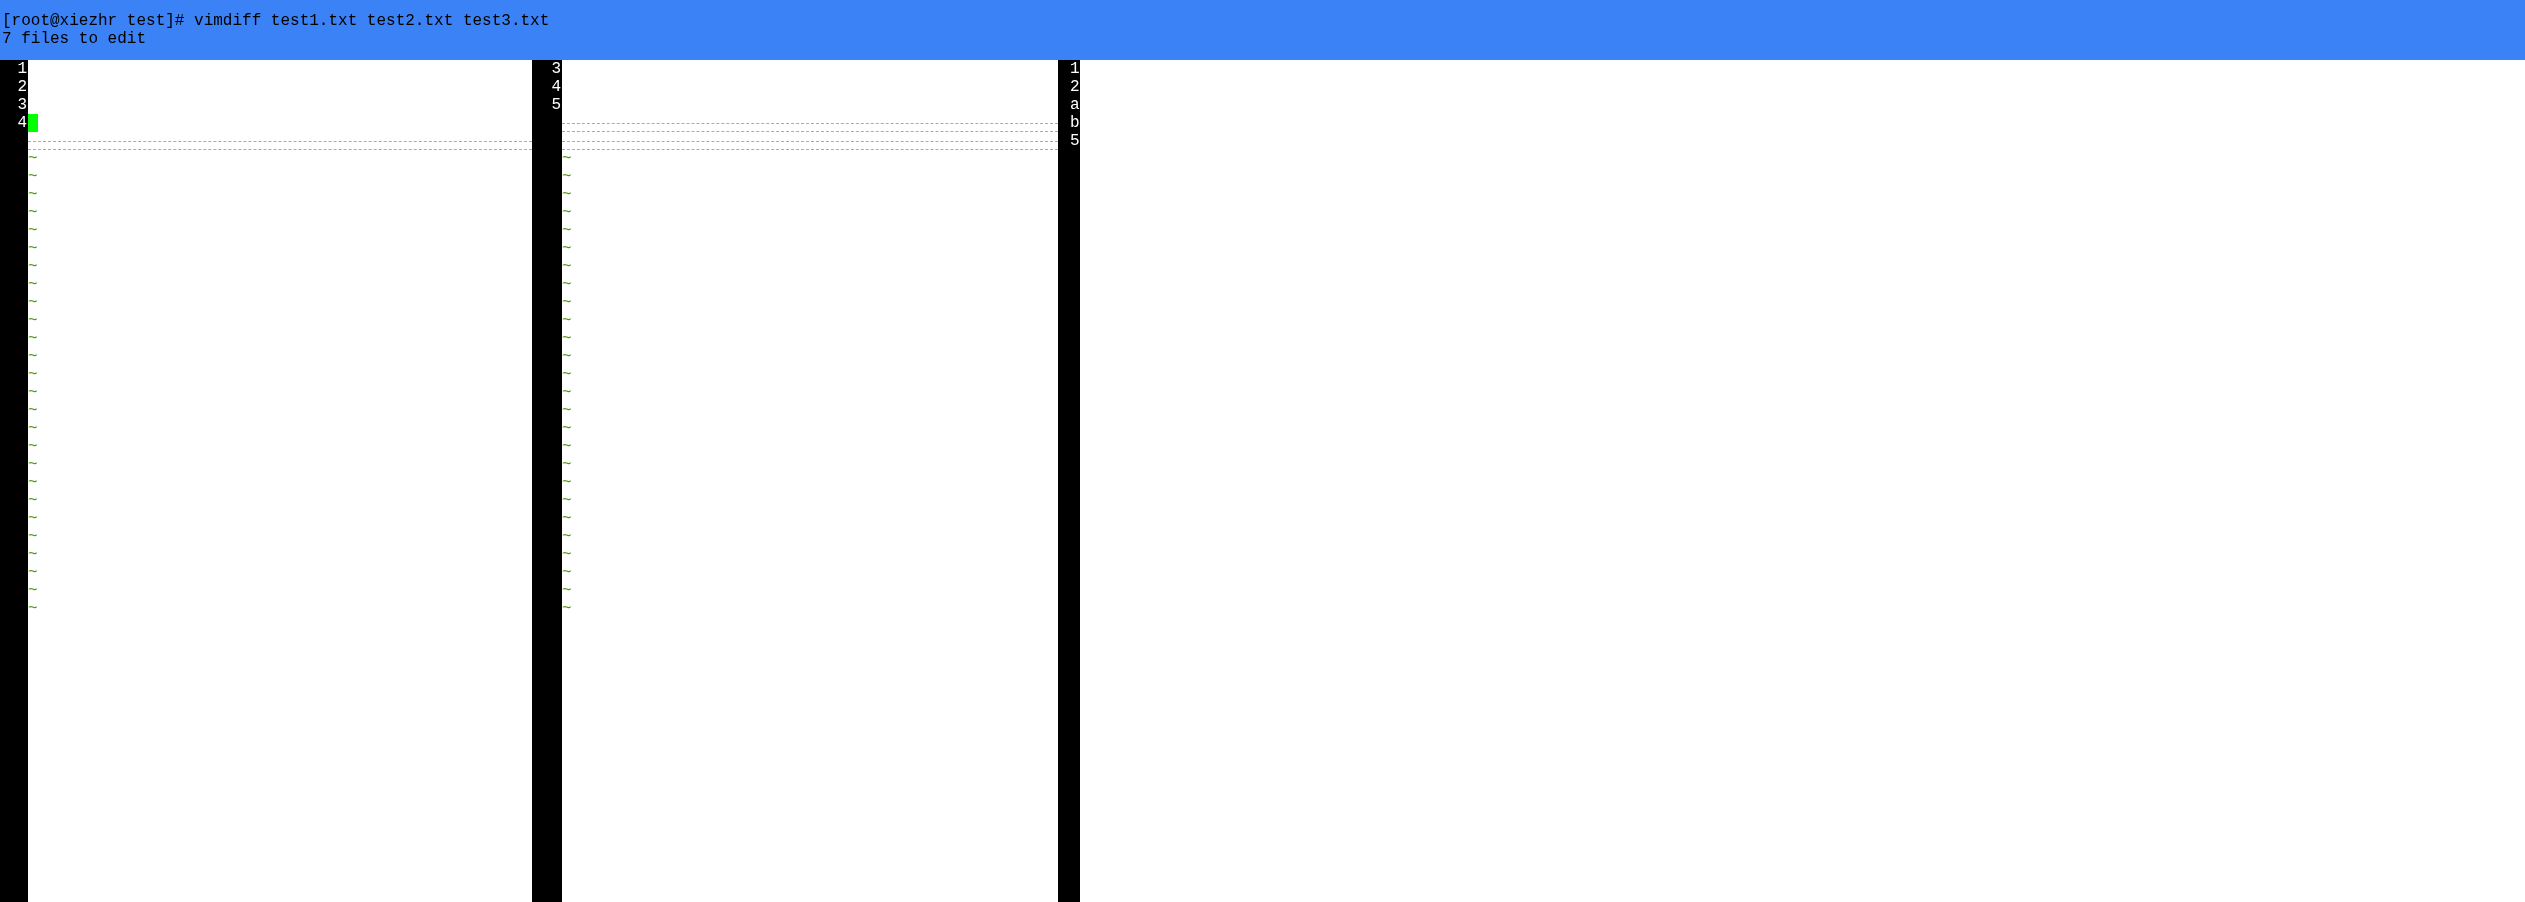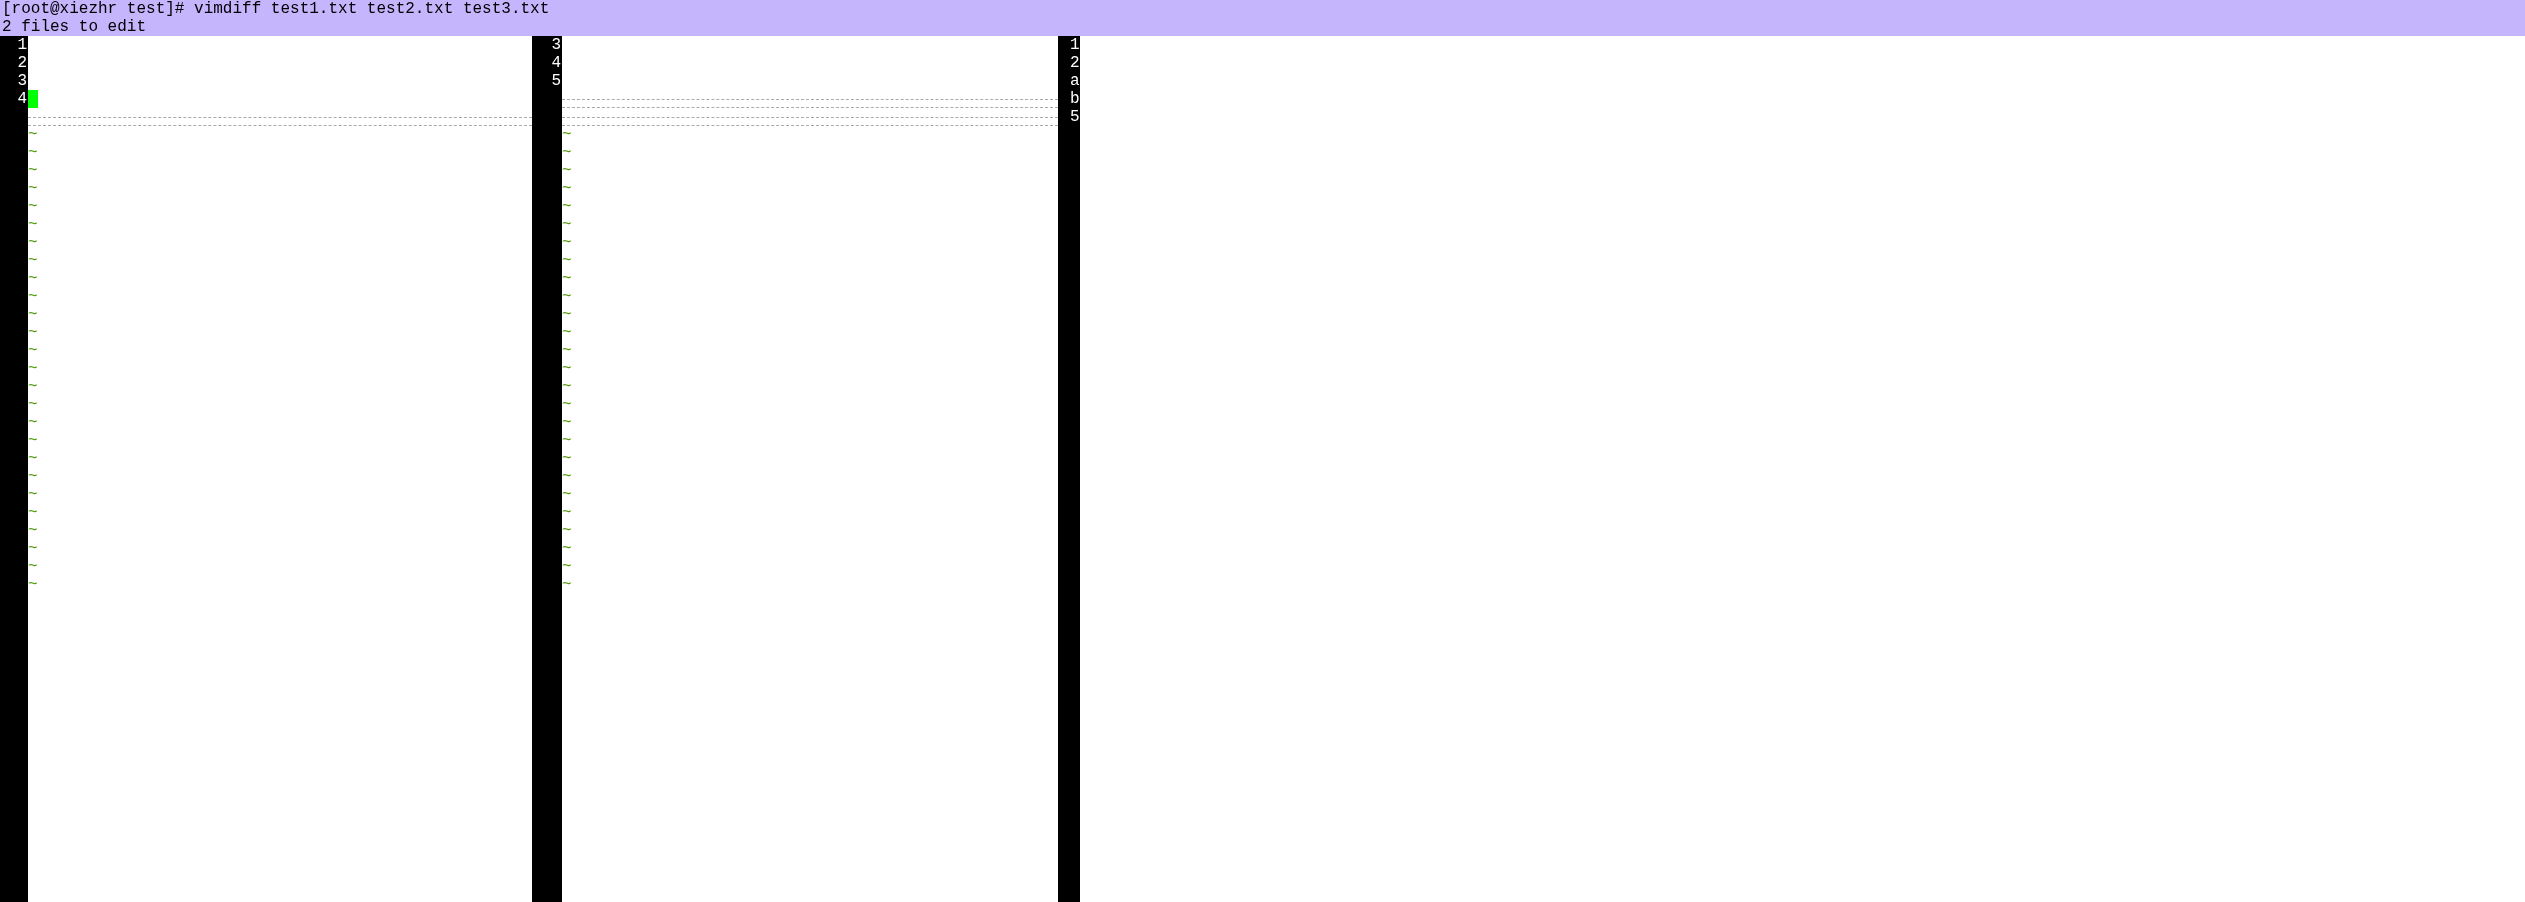--- a/index.html
+++ b/index.html
@@ -12,23 +12,23 @@
     line-height: 18px;
     overflow: hidden;
   }
   .terminal {
     width: 100%;
     height: 100%;
     display: flex;
     flex-direction: column;
   }
   .header {
-    background: #c4b5fd;
+    background: #3b82f6;
     color: #000000;
-    padding: 0 2px;
+    padding: 12px 2px;
   }
   .header .line {
     white-space: pre;
   }
   .diff-area {
     flex: 1;
     display: flex;
     flex-direction: row;
     width: 1080px;
     overflow: hidden;
@@ -101,21 +101,21 @@
     background: #000000;
     height: 100%;
   }
 </style>
 </head>
 <body>
 
 <div class="terminal">
   <div class="header">
     <div class="line">[root@xiezhr test]# vimdiff test1.txt test2.txt test3.txt</div>
-    <div class="line">2 files to edit</div>
+    <div class="line">7 files to edit</div>
   </div>
 
   <div class="diff-area">
 
     <div class="pane pane1">
       <div class="fold-col"></div>
       <div class="num-col" id="nums1">
           <span class="num">1</span>
           <span class="num">2</span>
           <span class="num">3</span>

